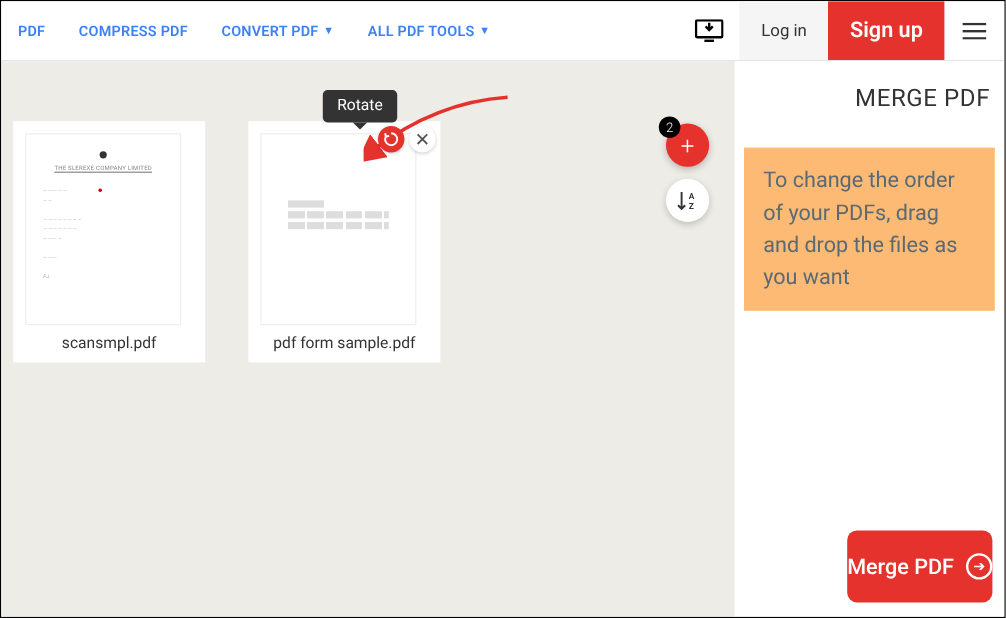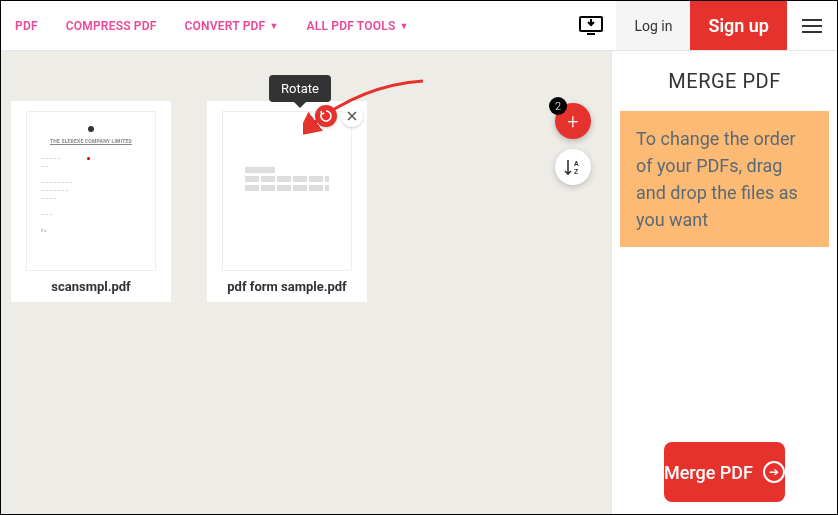--- a/index.html
+++ b/index.html
@@ -18,21 +18,21 @@
     border-bottom: 1px solid #e5e5e5;
     display: flex;
     align-items: center;
     justify-content: space-between;
     padding-left: 0;
   }
   .topbar-left { display: flex; align-items: center; height: 100%; }
   .nav-item {
     font-size: 12px;
     font-weight: 600;
-    color: #ec4899;
+    color: #3b82f6;
     padding: 0 14px;
     height: 100%;
     display: flex;
     align-items: center;
     cursor: pointer;
     letter-spacing: 0.2px;
   }
   .caret {
     margin-left: 4px;
     font-size: 9px;
@@ -76,25 +76,23 @@
     padding: 50px 10px;
     display: flex;
     align-items: flex-start;
     gap: 36px;
   }
   .file-card {
     width: 160px;
     background: #fff;
     display: flex;
     flex-direction: column;
-    align-items: center;
     padding: 10px 10px 8px 10px;
     cursor: grab;
     position: relative;
-    font-weight: bold;
   }
   .thumb {
     width: 130px;
     height: 160px;
     background: #fff;
     border: 1px solid #eee;
     margin-bottom: 8px;
     position: relative;
     overflow: hidden;
   }
@@ -207,22 +205,23 @@
     font-size: 13px; font-weight: 600;
     cursor: pointer;
     box-shadow: 0 2px 6px rgba(0,0,0,0.2);
   }
   .sidebar {
     width: 226px;
     background: #fff;
     border-left: 1px solid #e5e5e5;
     display: flex;
     flex-direction: column;
-    align-items: center;
+    align-items: flex-end;
     padding: 0;
+    gap: 12px;
   }
   .sidebar-title {
     font-size: 20px;
     font-weight: 400;
     color: #333;
     text-align: center;
     padding: 18px 12px;
     letter-spacing: 0.5px;
   }
   .hint {

